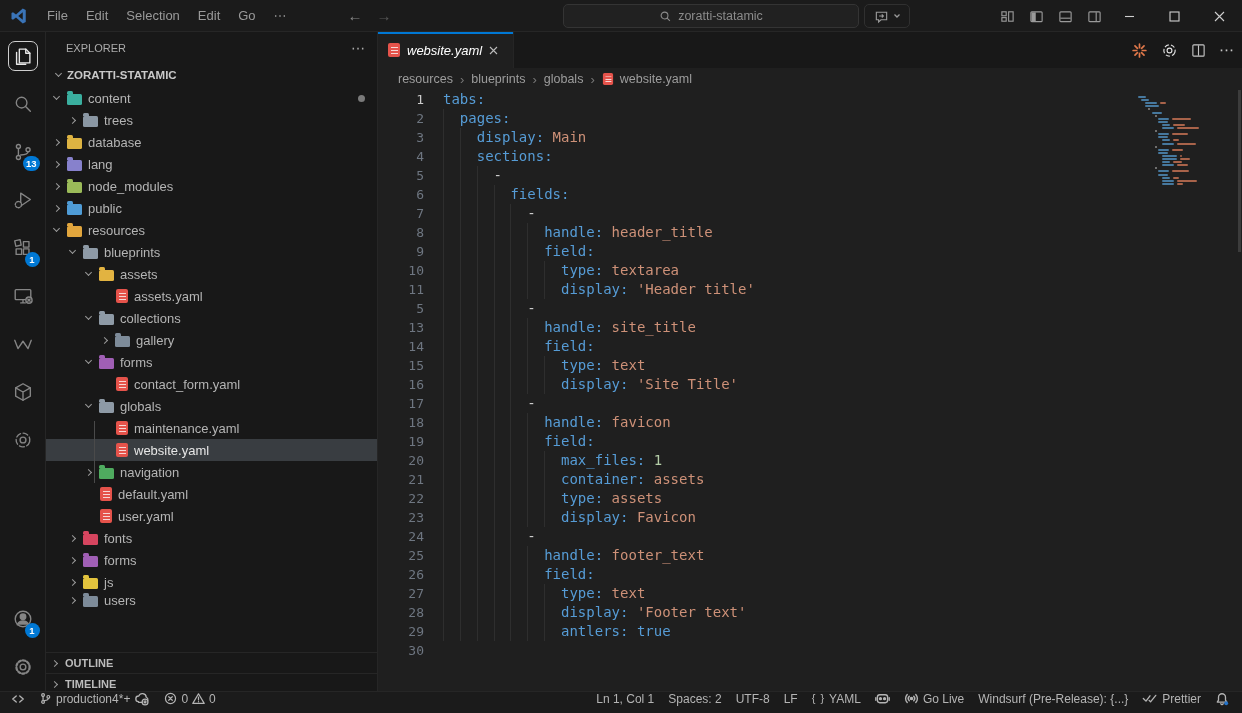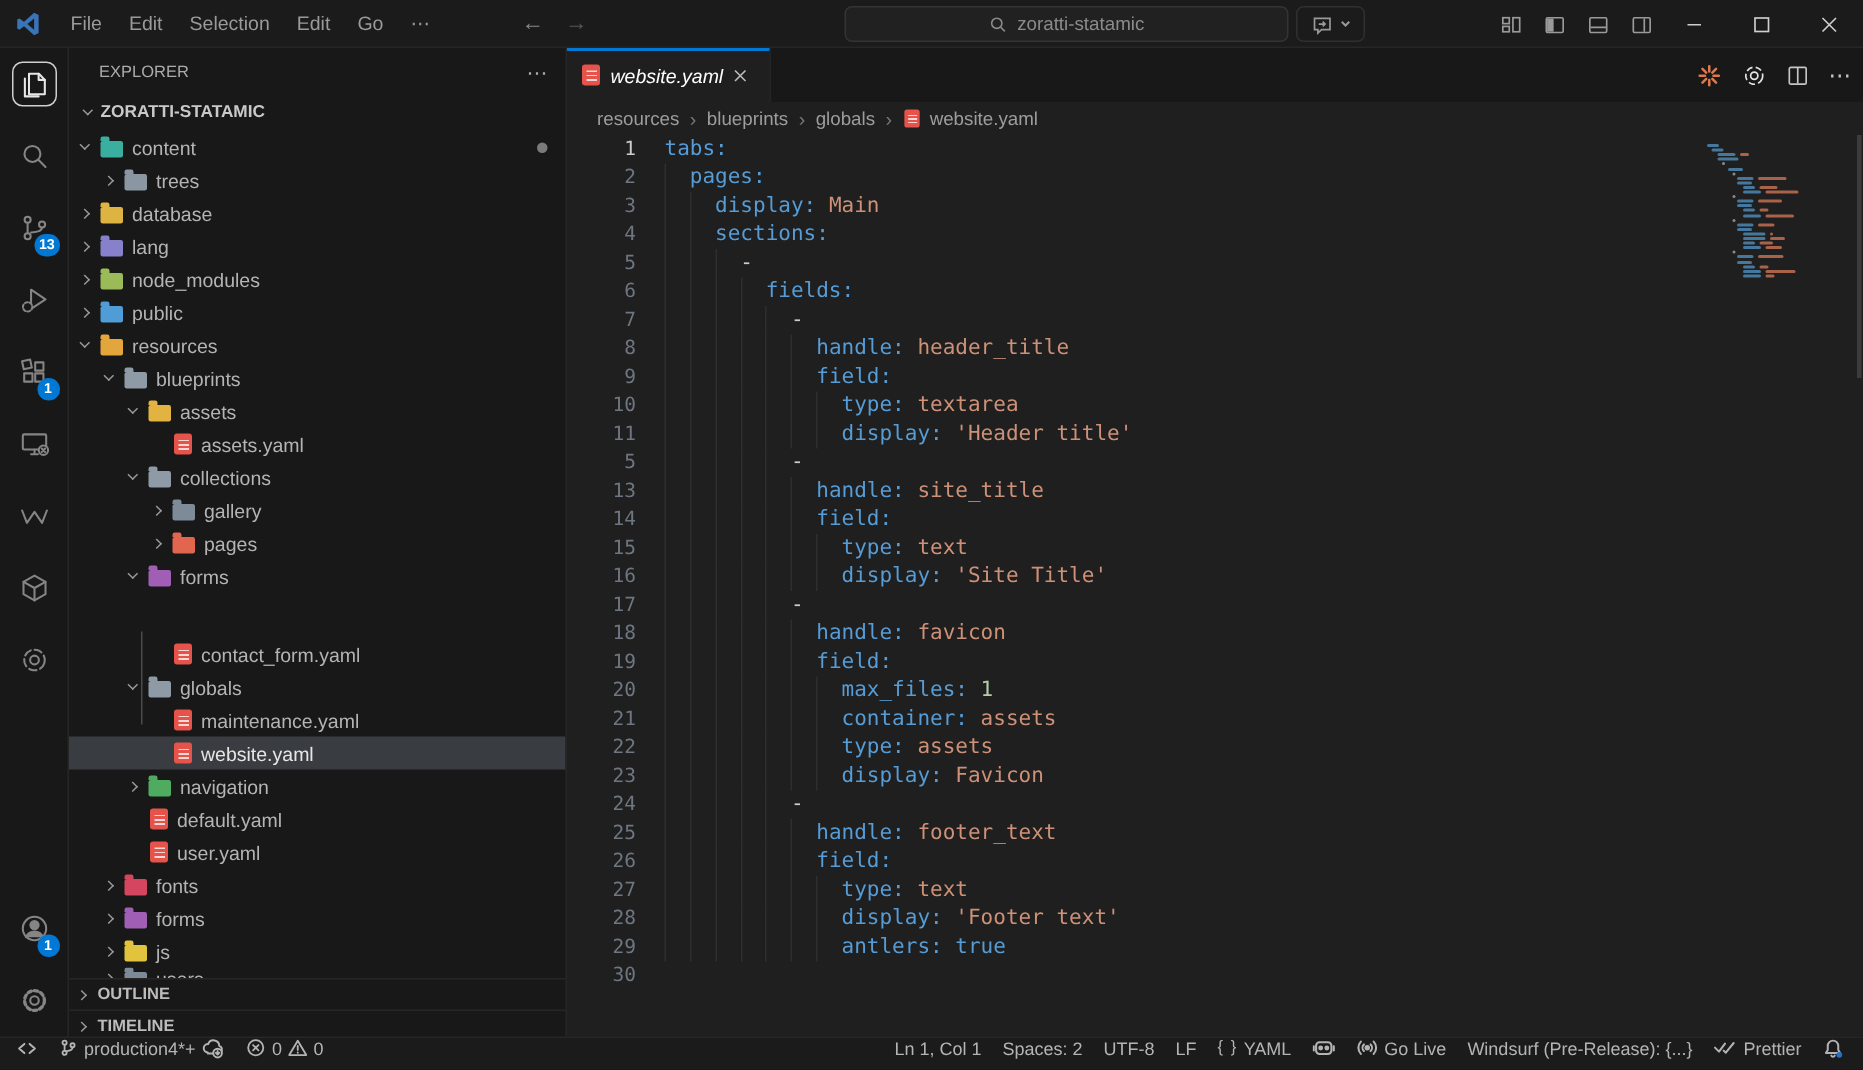--- a/index.html
+++ b/index.html
@@ -334,31 +334,26 @@
         <div class="trow" style="padding-left: 40px;">
           <span class="chev down"></span>
           <span class="folder" style="background: rgb(142, 154, 166);"></span>
           <span class="tlabel">collections</span>
         </div>
         <div class="trow" style="padding-left: 56px;">
           <span class="chev right"></span>
           <span class="folder" style="background: rgb(125, 139, 153);"></span>
           <span class="tlabel">gallery</span>
         </div>
-        <div class="trow" style="padding-left: 56px;">
-          <span class="chev right"></span>
-          <span class="folder" style="background: rgb(226, 101, 79);"></span>
-          <span class="tlabel">pages</span>
-        </div>
         <div class="trow" style="padding-left: 40px;">
           <span class="chev down"></span>
           <span class="folder" style="background: rgb(160, 95, 181);"></span>
           <span class="tlabel">forms</span>
         </div>
-        <div class="trow" style="padding-left: 70px; margin-top: 30px;">
+        <div class="trow" style="padding-left: 70px;">
           <span class="yfile"></span>
           <span class="tlabel">contact_form.yaml</span>
         </div>
         <div class="trow" style="padding-left: 40px;">
           <span class="chev down"></span>
           <span class="folder" style="background: rgb(142, 154, 166);"></span>
           <span class="tlabel">globals</span>
         </div>
         <div class="trow" style="padding-left: 70px;">
           <span class="yfile"></span>

